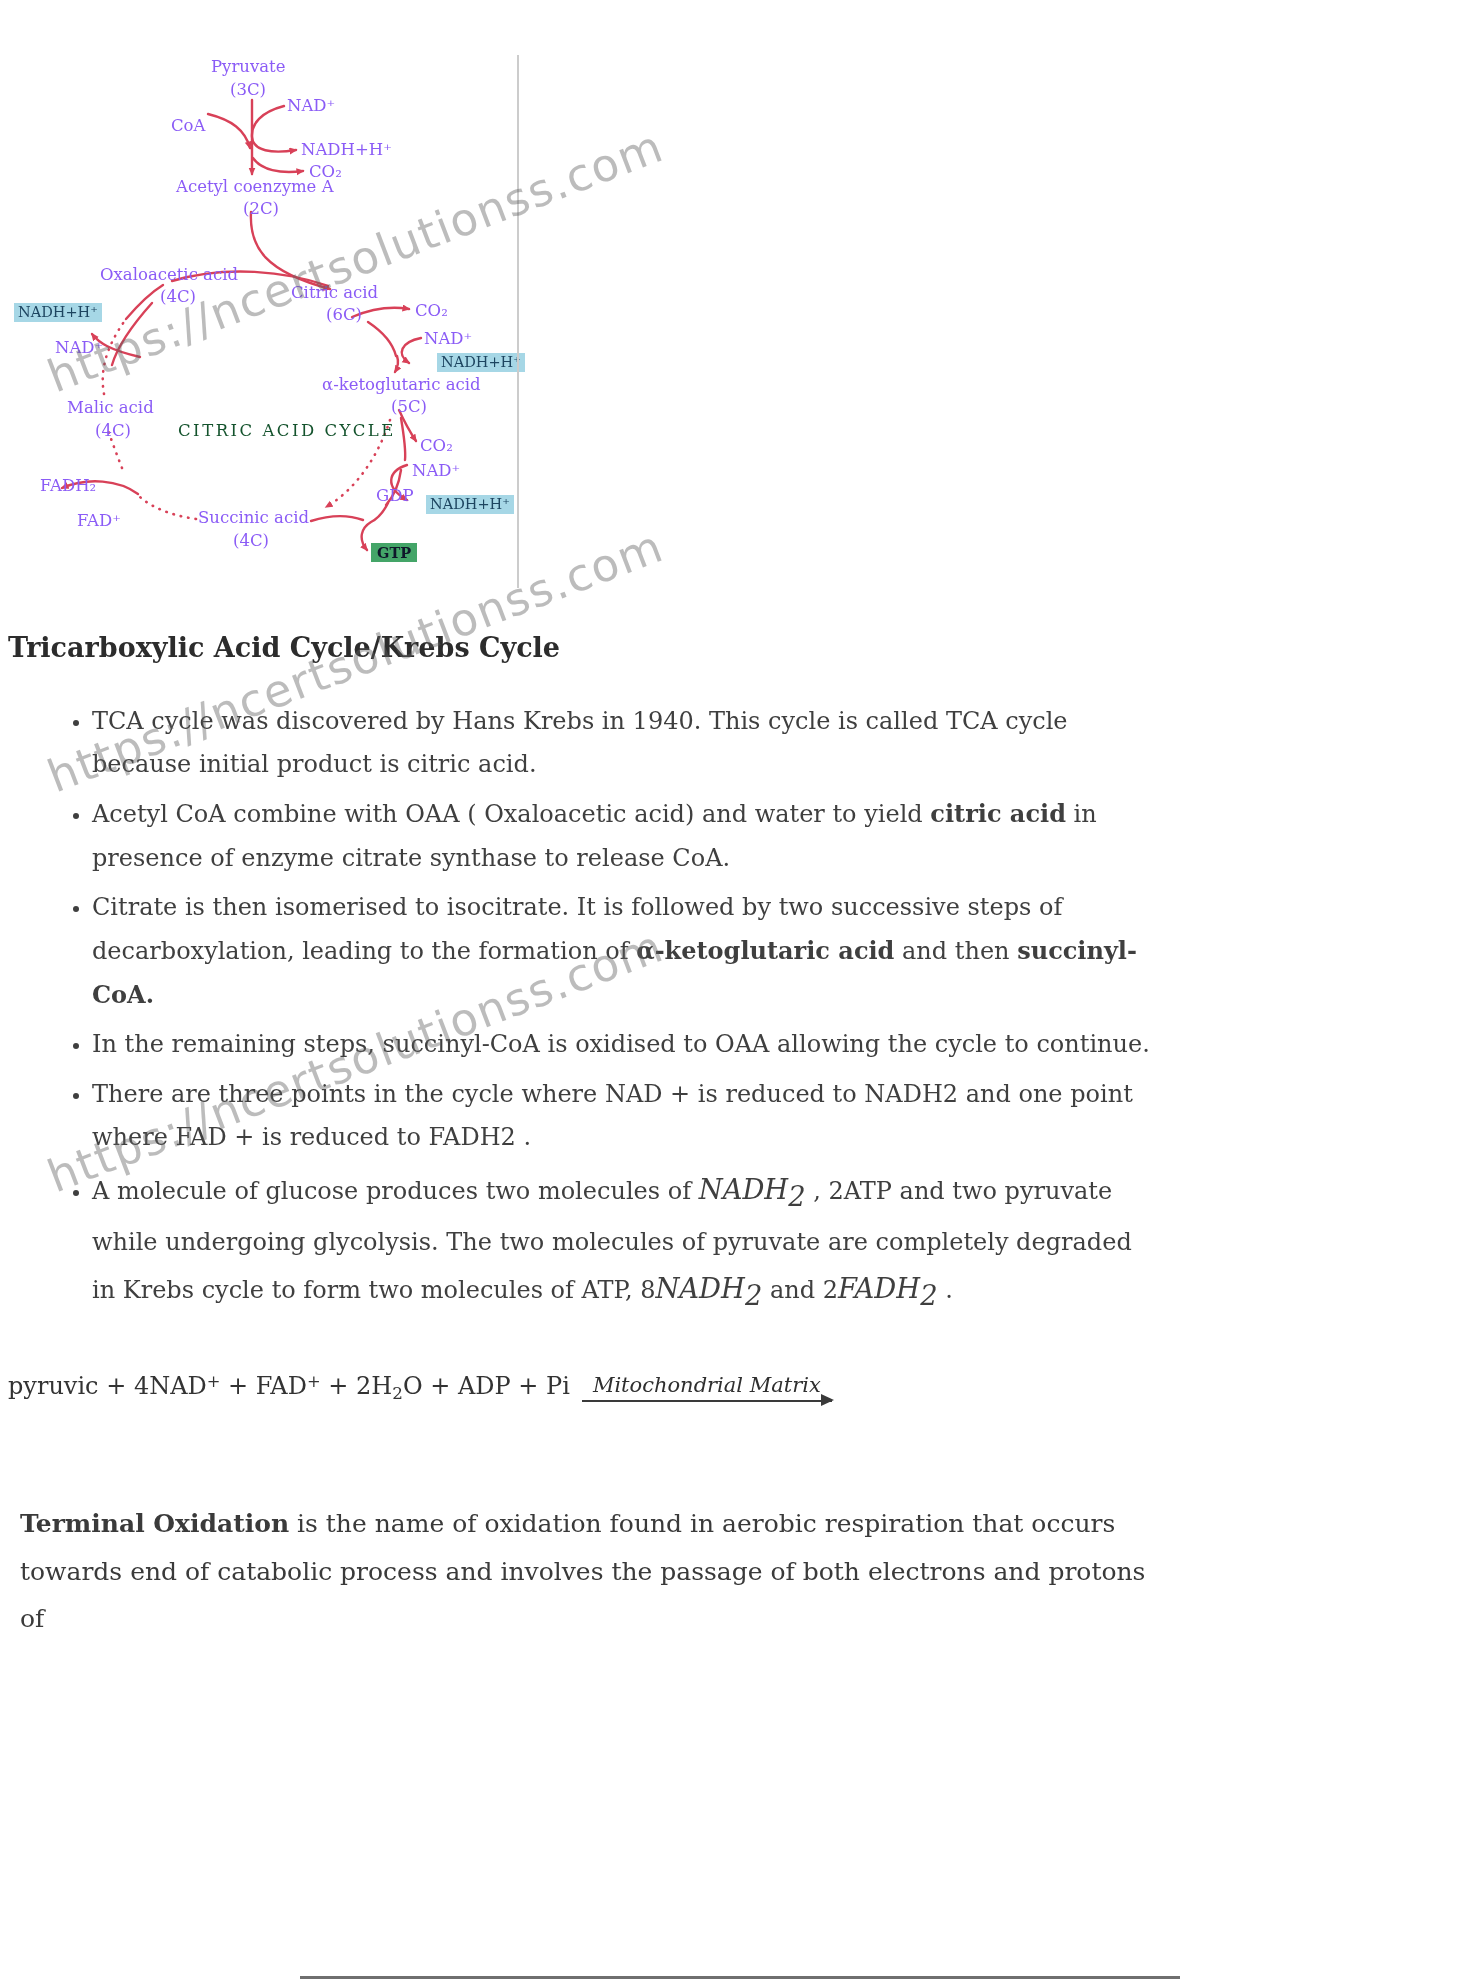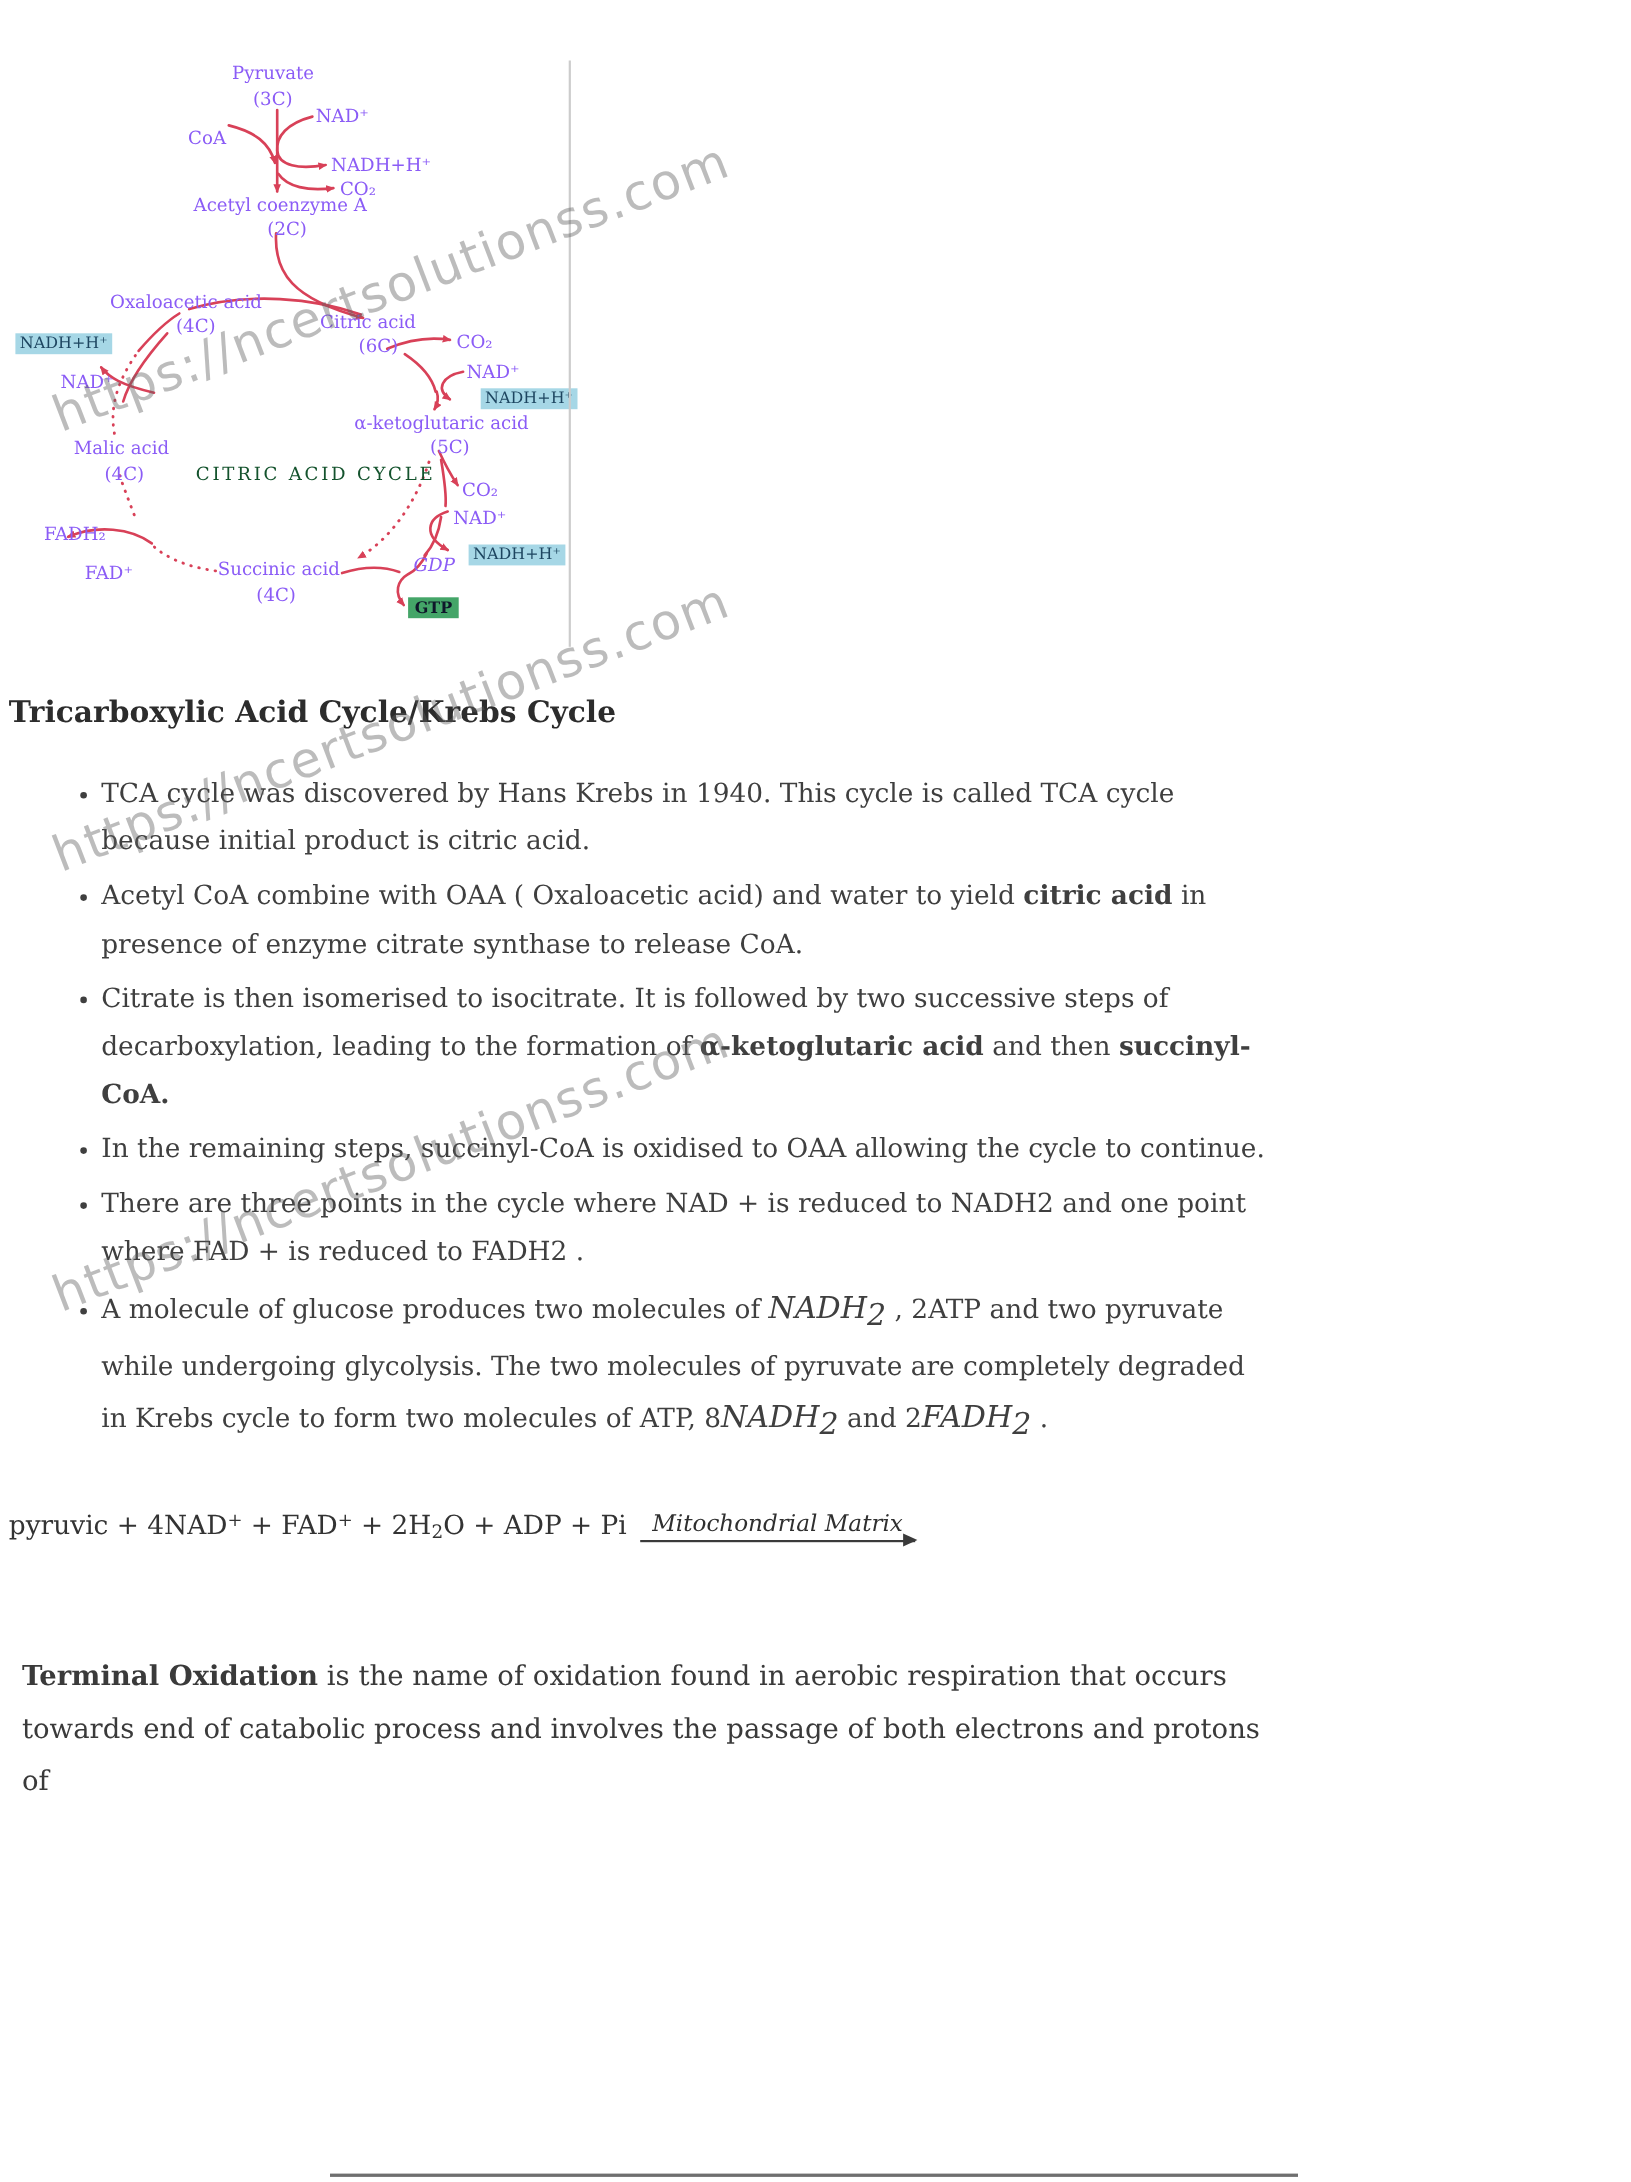--- a/index.html
+++ b/index.html
@@ -153,21 +153,21 @@
         <div class="dlabel" style="left: 391px; top: 397px;">(5C)</div>
         <div class="dlabel" style="left: 67px; top: 398px;">Malic acid</div>
         <div class="dlabel" style="left: 95px; top: 421px;">(4C)</div>
         <div class="dlabel cycle-title" style="left: 178px; top: 421px;">CITRIC ACID CYCLE</div>
         <div class="dlabel" style="left: 420px; top: 436px;">CO₂</div>
         <div class="dlabel" style="left: 412px; top: 461px;">NAD⁺</div>
         <div class="dlabel" style="left: 40px; top: 476px;">FADH₂</div>
         <div class="dlabel hl-blue" style="left: 426px; top: 495px;">NADH+H⁺</div>
         <div class="dlabel" style="left: 77px; top: 511px;">FAD⁺</div>
         <div class="dlabel" style="left: 198px; top: 508px;">Succinic acid</div>
-        <div class="dlabel" style="left: 376px; top: 504px; font-style: italic;">GDP</div>
+        <div class="dlabel" style="left: 376px; top: 486px;">GDP</div>
         <div class="dlabel" style="left: 233px; top: 531px;">(4C)</div>
         <div class="dlabel hl-green" style="left: 371px; top: 543px;">GTP</div>
       </div>
     <div class="divider"></div>
   </div>
 
   <h1 class="heading">Tricarboxylic Acid Cycle/Krebs Cycle</h1>
 
   <ul class="bullets">
       <li><span>TCA cycle was discovered by Hans Krebs in 1940. This cycle is called TCA cycle because initial product is citric acid.</span></li>

